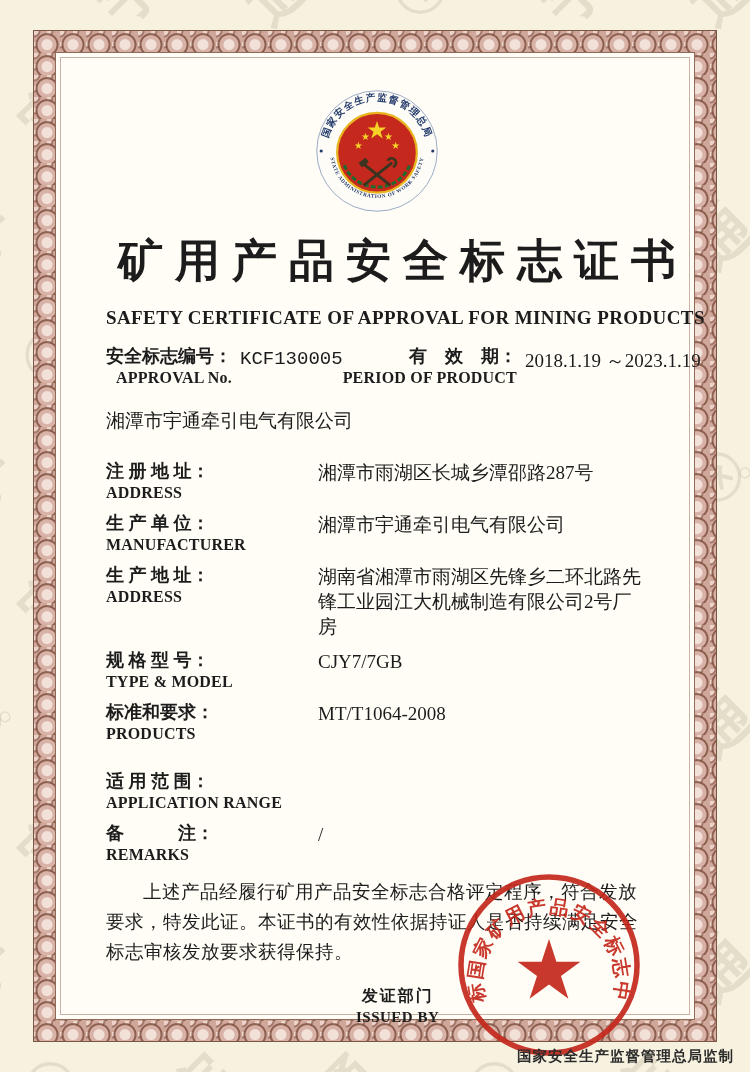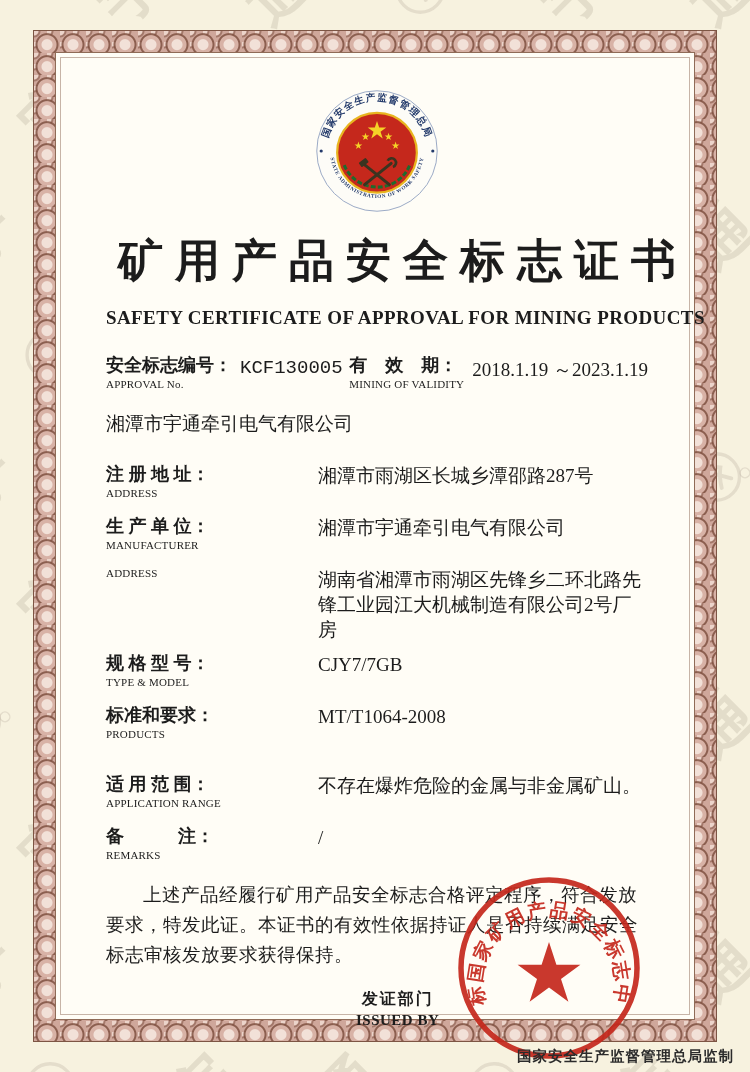--- a/index.html
+++ b/index.html
@@ -41,26 +41,26 @@
   
   .title-cn{
     text-align:right;font-size:45px;font-weight:700;letter-spacing:12px;
     margin-top:14px;white-space:nowrap;text-indent:12px;
   }
   .title-en{
     text-align:center;font-size:19px;font-weight:700;letter-spacing:.4px;
     margin-top:16px;white-space:nowrap;
   }
   
-  .approval-row{display:flex;margin-top:24px;align-items:flex-start;}
+  .approval-row{display:flex;margin-top:15px;align-items:flex-start;text-align:right;}
   .ap-left{display:flex;width:53%;}
   .ap-right{display:flex;flex:1;}
   .lbl-block{display:inline-block;}
   .lbl-cn{font-size:18px;font-weight:700;white-space:nowrap;}
-  .lbl-en{font-size:11px;font-weight:400;letter-spacing:.2px;margin-top:1px;white-space:nowrap;}
+  .lbl-en{font-size:16px;font-weight:700;letter-spacing:.2px;margin-top:1px;white-space:nowrap;}
   .ap-value{font-size:19px;margin-left:8px;margin-top:4px;white-space:nowrap;font-family:"Liberation Mono","DejaVu Sans Mono",monospace;}
   .ap-value.cnfont{font-family:"Liberation Serif","DejaVu Serif",serif;}
   
   .fields{margin-top:20px;}
   .field-row{display:flex;margin-bottom:9px;min-height:43px;align-items:flex-start;}
   .field-row:nth-child(7){margin-top:26px;}
   .field-label{width:212px;flex:0 0 212px;}
   .field-value{flex:1;font-size:19px;line-height:1.32;padding-top:1px;}
   
   .statement{
@@ -365,21 +365,21 @@
         <div class="ap-left">
           <span class="lbl-block">
             <div class="lbl-cn">安全标志编号：</div>
             <div class="lbl-en">APPROVAL No.</div>
           </span>
           <span class="ap-value">KCF130005</span>
         </div>
         <div class="ap-right">
           <span class="lbl-block">
             <div class="lbl-cn">有　效　期：</div>
-            <div class="lbl-en">MINING OF VALIDITY</div>
+            <div class="lbl-en">PERIOD OF PRODUCT</div>
           </span>
           <span class="ap-value cnfont">2018.1.19 ～2023.1.19</span>
         </div>
       </div>
 
       <div class="fields" id="fields-container">
           <div class="field-row">
             <div class="field-value">湘潭市宇通牵引电气有限公司</div>
           </div>
           <div class="field-row">
@@ -391,20 +391,21 @@
           </div>
           <div class="field-row">
             <div class="field-label">
               <div class="lbl-cn">生 产 单 位：</div>
               <div class="lbl-en">MANUFACTURER</div>
             </div>
             <div class="field-value">湘潭市宇通牵引电气有限公司</div>
           </div>
           <div class="field-row">
             <div class="field-label">
+              <div class="lbl-cn">生 产 地 址：</div>
               <div class="lbl-en">ADDRESS</div>
             </div>
             <div class="field-value">湖南省湘潭市雨湖区先锋乡二环北路先锋工业园江大机械制造有限公司2号厂房</div>
           </div>
           <div class="field-row">
             <div class="field-label">
               <div class="lbl-cn">规 格 型 号：</div>
               <div class="lbl-en">TYPE &amp; MODEL</div>
             </div>
             <div class="field-value">CJY7/7GB</div>
@@ -414,21 +415,20 @@
               <div class="lbl-cn">标准和要求：</div>
               <div class="lbl-en">PRODUCTS</div>
             </div>
             <div class="field-value">MT/T1064-2008</div>
           </div>
           <div class="field-row">
             <div class="field-label">
               <div class="lbl-cn">适 用 范 围：</div>
               <div class="lbl-en">APPLICATION RANGE</div>
             </div>
-            <div class="field-value">不存在爆炸危险的金属与非金属矿山。</div>
           </div>
           <div class="field-row">
             <div class="field-label">
               <div class="lbl-cn">备　　　注：</div>
               <div class="lbl-en">REMARKS</div>
             </div>
             <div class="field-value">/</div>
           </div>
         </div>
 

